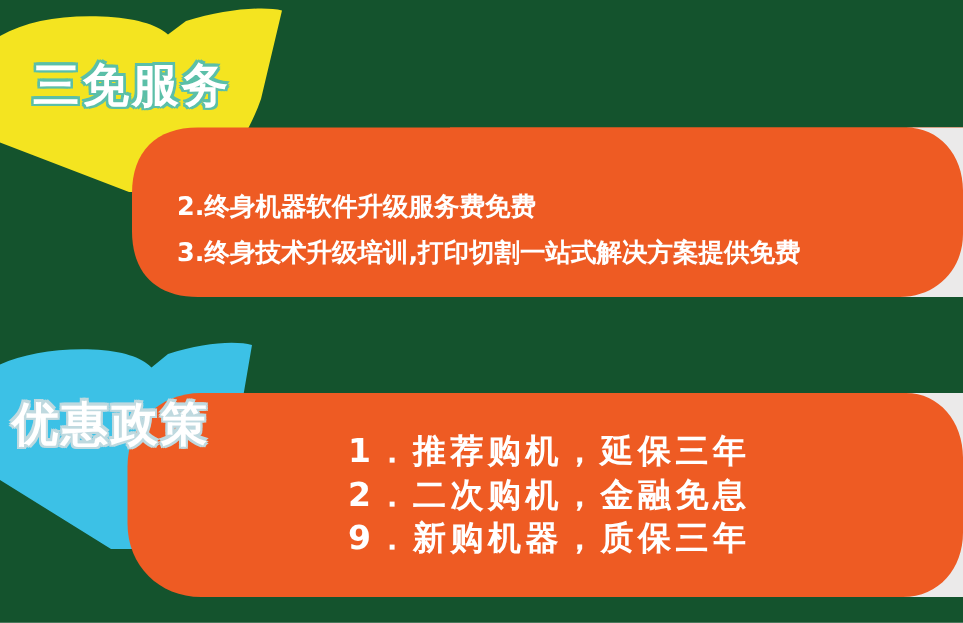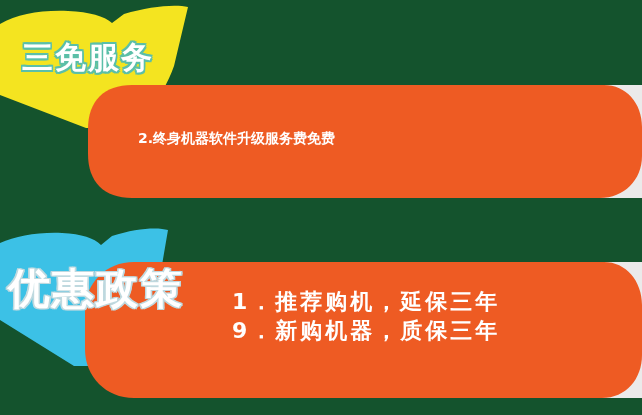--- a/index.html
+++ b/index.html
@@ -49,45 +49,44 @@
     color: #ffffff;
     text-shadow:
       -1.6px -1.6px 0 #5bbfa8, 1.6px -1.6px 0 #5bbfa8,
       -1.6px  1.6px 0 #5bbfa8, 1.6px  1.6px 0 #5bbfa8,
       -1.6px  0    0 #5bbfa8, 1.6px  0    0 #5bbfa8,
        0     -1.6px 0 #5bbfa8, 0      1.6px 0 #5bbfa8;
   }
   #title-2 {
     left: 8px;
     top: 268px;
-    font-size: 42px;
+    font-size: 31px;
     color: #ffffff;
     text-shadow:
       -1.4px -1.4px 0 #bfd9df, 1.4px -1.4px 0 #bfd9df,
       -1.4px  1.4px 0 #bfd9df, 1.4px  1.4px 0 #bfd9df,
       -1.4px  0    0 #bfd9df, 1.4px  0    0 #bfd9df,
        0     -1.4px 0 #bfd9df, 0      1.4px 0 #bfd9df;
   }
 
   
   .body-list {
     position: absolute;
     margin: 0;
     padding: 0;
     list-style: none;
     color: #ffffff;
     font-weight: bold;
   }
   #list-1 {
     left: 118px;
     top: 123px;
-    font-size: 14px;
+    font-size: 17px;
     line-height: 31px;
     letter-spacing: 0px;
-    margin-left: 20px;
   }
   #list-2 {
     left: 232px;
     top: 287px;
     font-size: 22px;
     line-height: 29px;
     letter-spacing: 3px;
   }
   .body-list li {
     white-space: nowrap;
@@ -150,22 +149,24 @@
     <path fill="#ebeaea" d="M 642,198 L 600,198 C 624,198 642,180 642,156 Z"></path>
     <path fill="#ebeaea" d="M 642,85 L 604,85 C 626,85 642,103 642,127 Z"></path>
     <path fill="#ebeaea" d="M 642,398 L 602,398 C 626,398 642,379 642,355 Z"></path>
     <path fill="#ebeaea" d="M 642,262 L 604,262 C 626,262 642,281 642,305 Z"></path>
   </svg>
 
   <div class="section-title" id="title-1">三免服务</div>
 
   <ul class="body-list" id="list-1">
     <li>2.终身机器软件升级服务费免费</li>
+    <li>3.终身技术升级培训,打印切割一站式解决方案提供免费</li>
   </ul>
 
   <div class="section-title" id="title-2">优惠政策</div>
 
   <ul class="body-list" id="list-2">
     <li>1．推荐购机，延保三年</li>
+    <li>2．二次购机，金融免息</li>
     <li>9．新购机器，质保三年</li>
   </ul>
 
 </div>
 
 </body></html>

